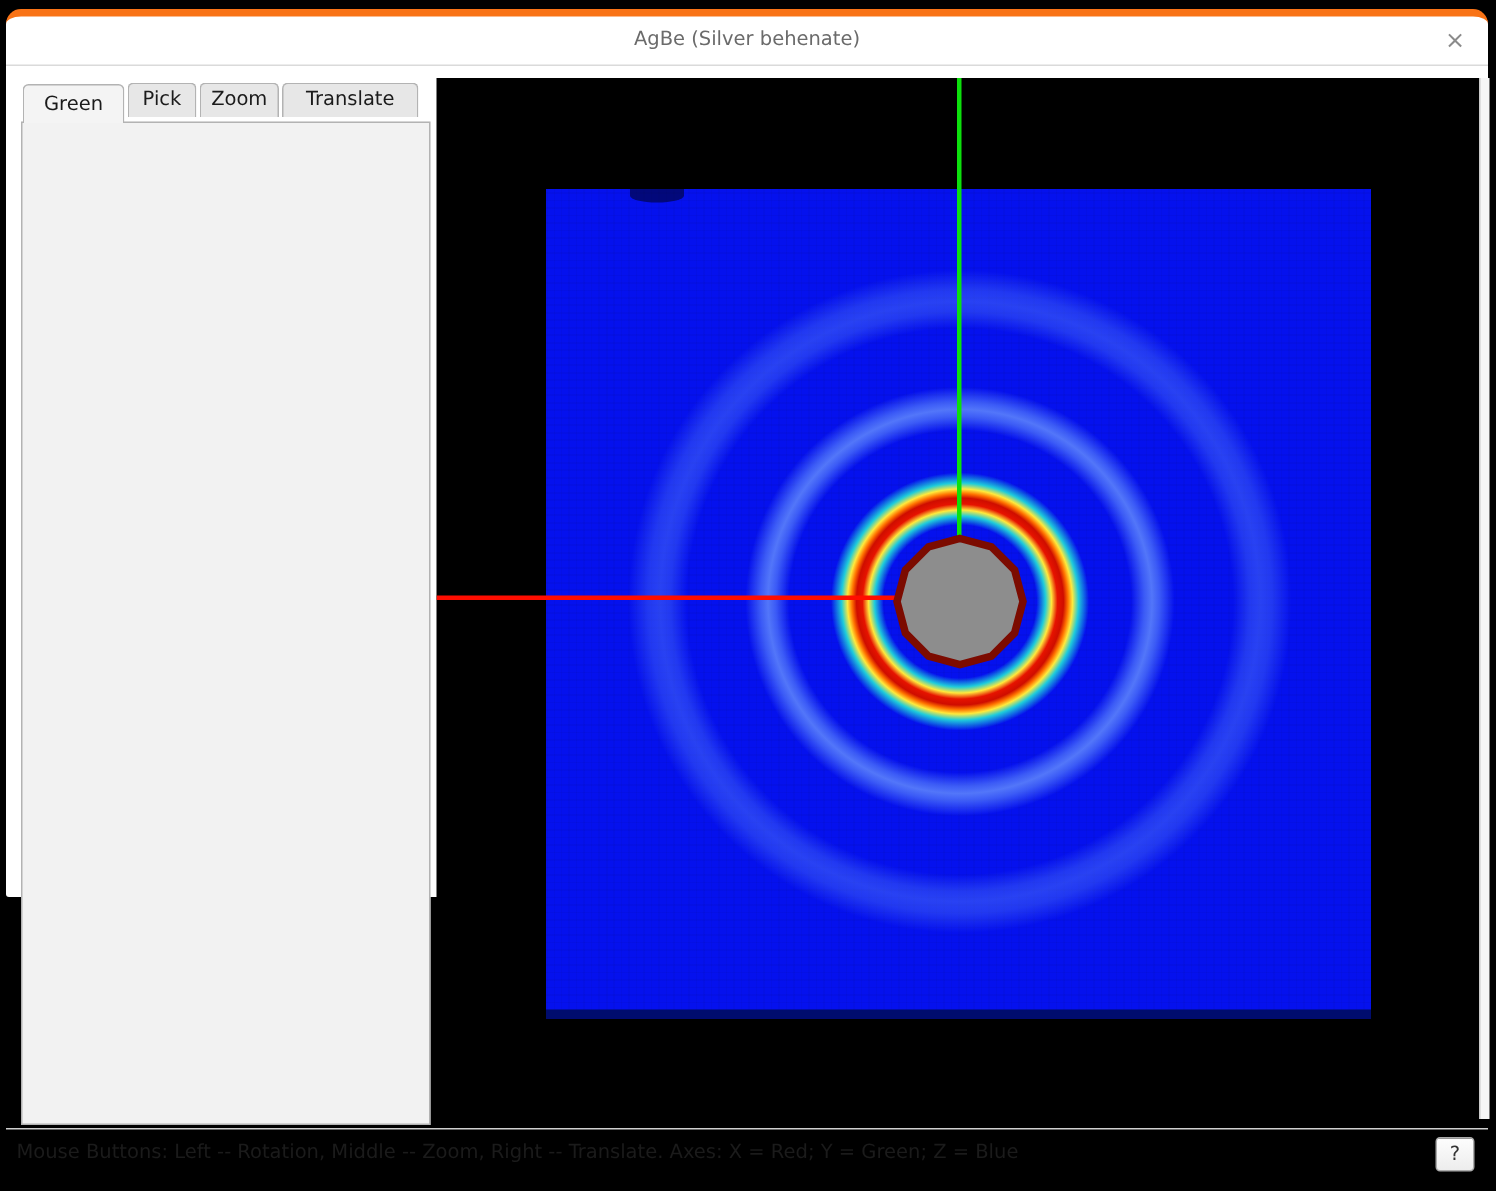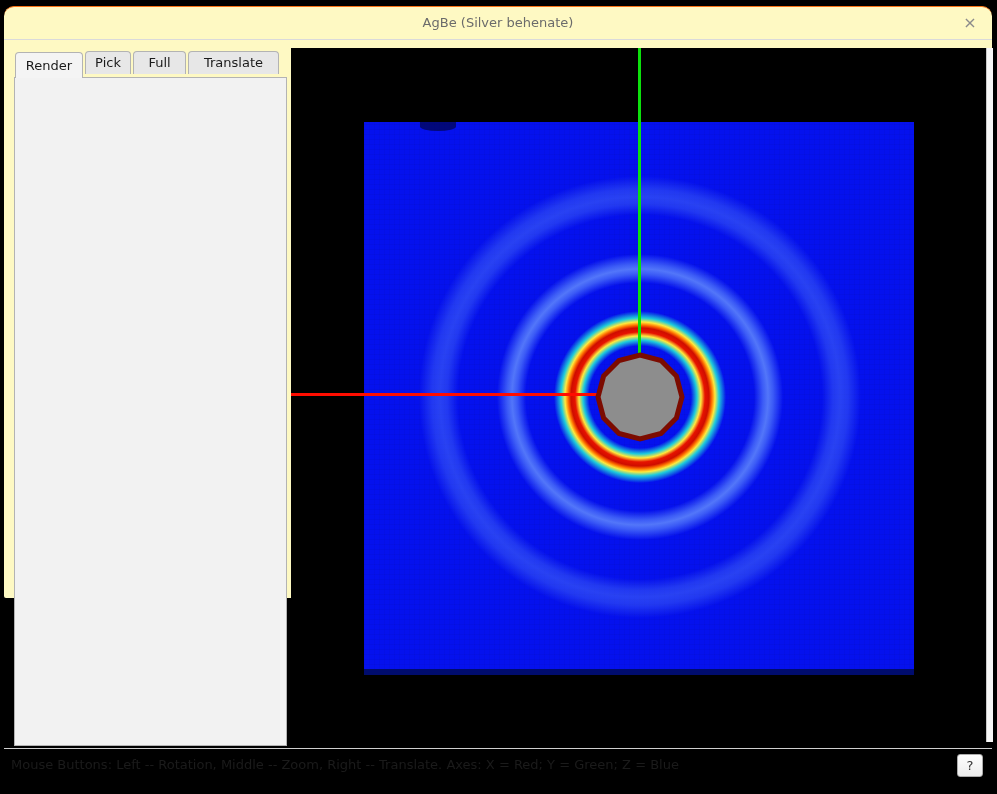--- a/index.html
+++ b/index.html
@@ -2,21 +2,21 @@
 <html><head>
 <meta charset="utf-8">
 <style>
   html,body{margin:0;padding:0;}
   body{
     width:997px;height:794px;background:#000;position:relative;overflow:hidden;
     font-family:"DejaVu Sans","Liberation Sans",sans-serif;color:#1b1b1b;font-size:13px;
   }
   .window{
     position:absolute;left:4px;top:6px;width:988px;height:592px;
-    background:#fef9c3;border-radius:10px 10px 2px 2px;border-top:1px solid #f97316;
+    background:#ffffff;border-radius:10px 10px 2px 2px;border-top:5px solid #f97316;
     box-sizing:border-box;
   }
   .titlebar{
     position:absolute;left:0;top:0;width:100%;height:33px;
     border-bottom:1px solid #dadada;box-sizing:border-box;
   }
   .title{
     position:absolute;left:0;top:0;width:100%;height:33px;line-height:31px;
     text-align:center;color:#6b6b6b;font-size:13px;
   }
@@ -126,23 +126,23 @@
 </head>
 <body>
 
 <div class="window">
 
   <div class="titlebar">
     <div class="title">AgBe (Silver behenate)</div>
     <div class="close-btn">×</div>
   </div>
 
-  <div class="tab active" id="tab-render">Render</div>
+  <div class="tab active" id="tab-render">Green</div>
   <div class="tab inactive" id="tab-pick">Pick</div>
-  <div class="tab inactive" id="tab-draw">Full</div>
+  <div class="tab inactive" id="tab-draw">Zoom</div>
   <div class="tab inactive" id="tab-instrument">Translate</div>
 
   <div class="groupbox"></div>
 
   <div class="combo" id="combo-render-mode">
     <span>Full 3D</span>
     <span class="arrow">▾</span>
   </div>
 
   <div class="label" id="label-axis-view">Axis View:</div>

